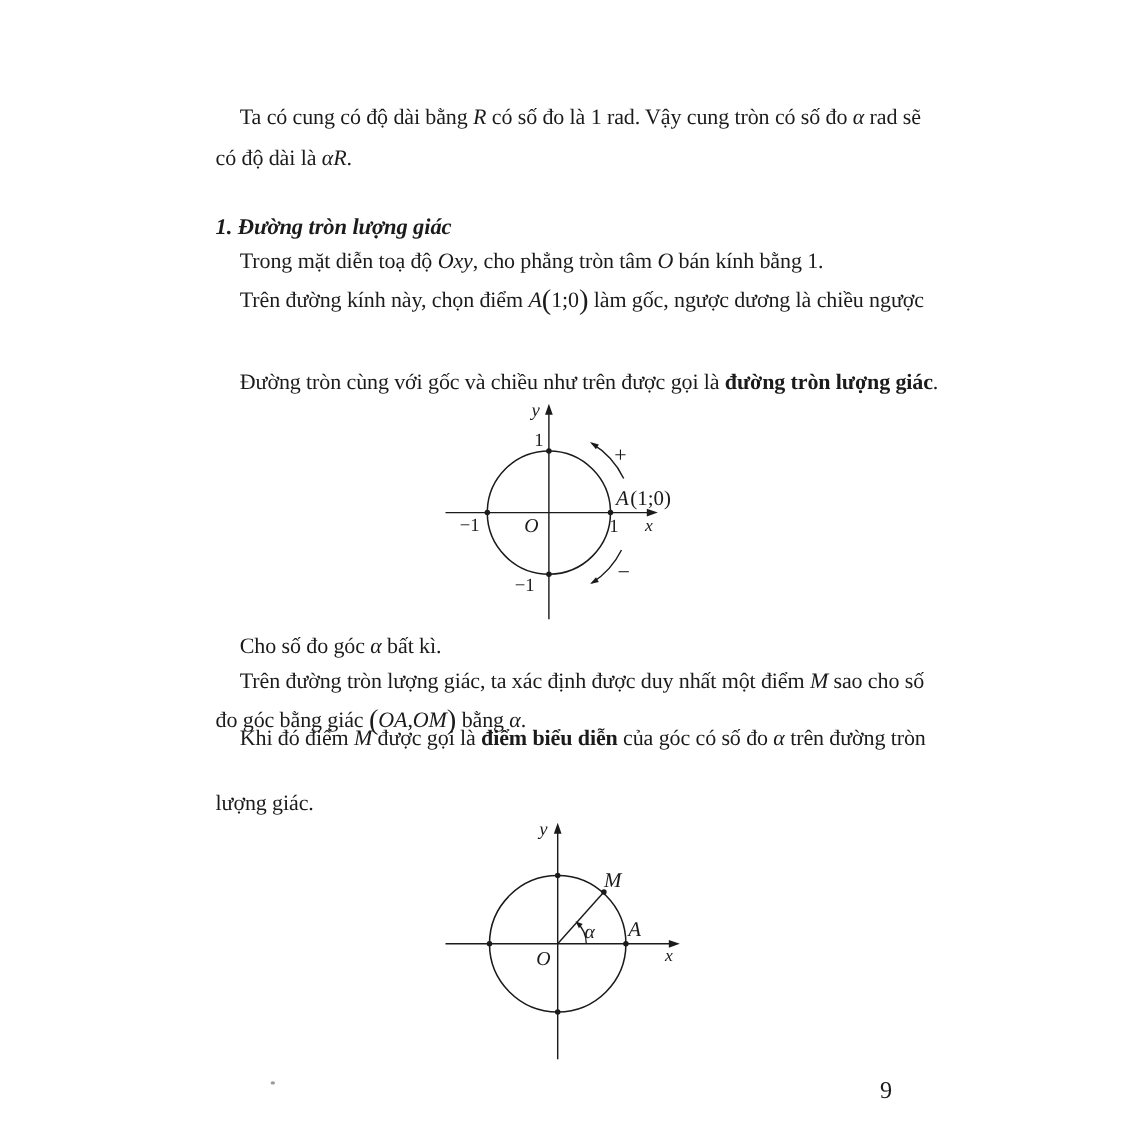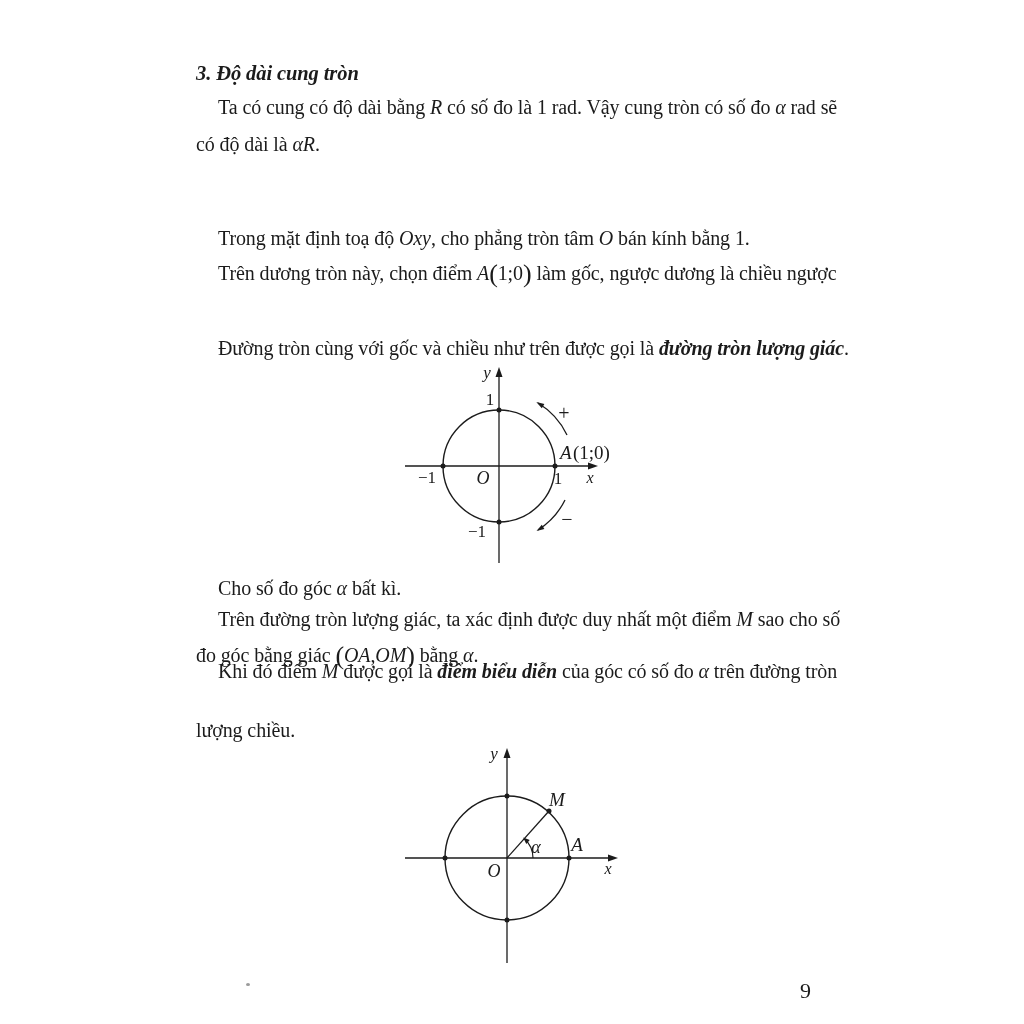--- a/index.html
+++ b/index.html
@@ -19,48 +19,48 @@
     height:37px;
     line-height:37px;
     font-size:20px;
     white-space:nowrap;
     letter-spacing:-0.1px;
   }
   .indent{padding-left:22px;}
   .h-bi{font-weight:700;font-style:italic;font-size:20.5px;}
   .h-b{font-weight:700;font-size:20.5px;}
   .sg-i{font-style:italic;}
-  .sg-bi{font-weight:700;font-style:italic;margin-top:44px;}
+  .sg-bi{font-weight:700;margin-top:44px;}
   .sg-p{font-size:26px;vertical-align:-2px;line-height:0;}
   .diagram{position:absolute;}
   .diagram svg text{fill:#1b1b1b;}
   .it{font-style:italic;}
   .pagenum{
     position:absolute;left:800px;top:978px;
     font-size:22px;
   }
   .speck{
     position:absolute;left:246px;top:983px;
     width:4px;height:3px;background:#9a9a9a;border-radius:50%;
   }
 </style>
 </head>
 <body>
 
 <div class="page">
 
-  <div class="line h-bi" style="top:55px">3. Độ dài cung tròn</div>
 
   <div class="line indent" style="top:89px"><span>Ta có cung có độ dài bằng </span><span class="sg-i">R</span><span> có số đo là 1 rad. Vậy cung tròn có số đo </span><span class="sg-i">α</span><span>  rad sẽ</span></div>
   <div class="line" style="top:126px"><span>có độ dài là </span><span class="sg-i">αR</span><span>.</span></div>
 
 
+  <div class="line h-bi" style="top:189px">1. Đường tròn lượng giác</div>
 
-  <div class="line indent" style="top:220px"><span>Trong mặt định toạ độ </span><span class="sg-i">Oxy</span><span>, cho phẳng tròn tâm </span><span class="sg-i">O</span><span> bán kính bằng 1.</span></div>
-  <div class="line indent" style="top:255px"><span>Trên dương tròn này, chọn điểm </span><span class="sg-i">A</span><span class="sg-p">(</span><span>1;0</span><span class="sg-p">)</span><span> làm gốc, ngược dương là chiều ngược</span></div>
+  <div class="line indent" style="top:220px"><span>Trong mặt diễn toạ độ </span><span class="sg-i">Oxy</span><span>, cho phẳng tròn tâm </span><span class="sg-i">O</span><span> bán kính bằng 1.</span></div>
+  <div class="line indent" style="top:255px"><span>Trên đường kính này, chọn điểm </span><span class="sg-i">A</span><span class="sg-p">(</span><span>1;0</span><span class="sg-p">)</span><span> làm gốc, ngược dương là chiều ngược</span></div>
   <div class="line indent" style="top:330px"><span>Đường tròn cùng với gốc và chiều như trên được gọi là </span><span class="sg-bi">đường tròn lượng giác</span><span>.</span></div>
 
   <div class="diagram" style="left:395px;top:363px">
     <svg width="230" height="210" viewBox="0 0 230 210">
 
       <line x1="104" y1="12" x2="104" y2="200" stroke="#1b1b1b" stroke-width="1.3"></line>
       <polygon points="104,4 100.5,14 107.5,14" fill="#1b1b1b"></polygon>
       <line x1="10" y1="103" x2="196" y2="103" stroke="#1b1b1b" stroke-width="1.3"></line>
       <polygon points="203,103 193,99.5 193,106.5" fill="#1b1b1b"></polygon>
 
@@ -88,21 +88,21 @@
       <text x="178" y="96" font-size="19">(1;0)</text>
       <text x="169" y="57" font-size="20" text-anchor="middle">+</text>
       <text x="172" y="163" font-size="20" text-anchor="middle">−</text>
     </svg>
   </div>
 
   <div class="line indent" style="top:601px"><span>Trên đường tròn lượng giác, ta xác định được duy nhất một điểm </span><span class="sg-i">M</span><span> sao cho số</span></div>
   <div class="line indent" style="top:570px"><span>Cho số đo góc </span><span class="sg-i">α</span><span>  bất kì.</span></div>
   <div class="line" style="top:637px"><span>đo góc bằng giác </span><span class="sg-p">(</span><span class="sg-i">OA</span><span>,</span><span class="sg-i">OM</span><span class="sg-p">)</span><span> bằng </span><span class="sg-i">α</span><span>.</span></div>
   <div class="line indent" style="top:653px"><span>Khi đó điểm </span><span class="sg-i">M</span><span> được gọi là </span><span class="sg-bi">điểm biểu diễn</span><span> của góc có số đo </span><span class="sg-i">α</span><span>  trên đường tròn</span></div>
-  <div class="line" style="top:712px"><span>lượng chiều.</span></div>
+  <div class="line" style="top:712px"><span>lượng giác.</span></div>
 
   <div class="diagram" style="left:400px;top:745px">
     <svg width="225" height="235" viewBox="0 0 225 235">
 
       <line x1="107" y1="10" x2="107" y2="218" stroke="#1b1b1b" stroke-width="1.3"></line>
       <polygon points="107,3 103.5,13 110.5,13" fill="#1b1b1b"></polygon>
       <line x1="5" y1="113" x2="211" y2="113" stroke="#1b1b1b" stroke-width="1.3"></line>
       <polygon points="218,113 208,109.5 208,116.5" fill="#1b1b1b"></polygon>
 
       <circle cx="107" cy="113" r="62" fill="none" stroke="#1b1b1b" stroke-width="1.4"></circle>

